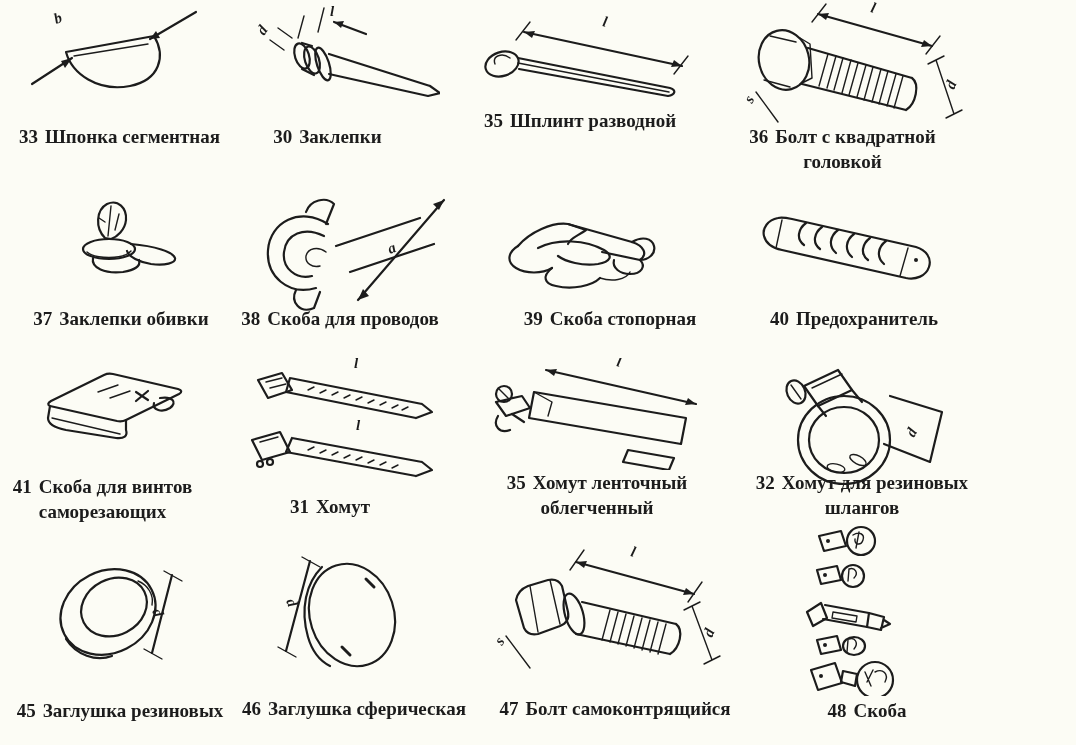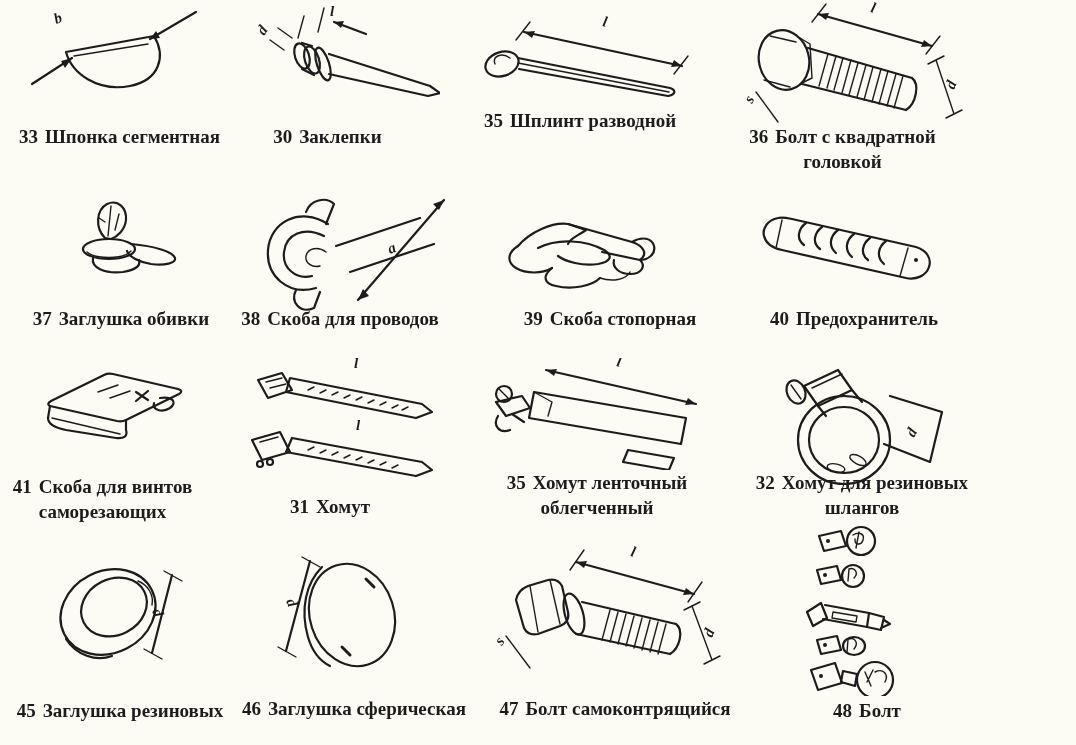--- a/index.html
+++ b/index.html
@@ -101,21 +101,21 @@
   <div>
     <svg class="art" style="left:35px;top:196px" width="175" height="100" viewBox="0 0 175 100">
       <path class="ln" d="M70,42 C60,32 61,14 72,8 C83,3 92,12 91,24 C90,34 82,41 76,43 Z"></path>
       <path class="tn" d="M76,10 L73,40 M64,22 L70,26 M84,18 L80,34"></path>
       <ellipse class="ln" cx="74" cy="53" rx="26" ry="10"></ellipse>
       <path class="tn" d="M52,56 C60,63 88,64 96,55"></path>
       <path class="ln" d="M96,48 C120,50 138,56 140,62 C141,67 130,70 116,68 C104,66 94,61 92,55"></path>
       <path class="ln" d="M58,62 C56,72 70,78 88,76 C100,74 106,70 104,64"></path>
     </svg>
     <div class="caption" style="left:15px;top:306px;width:212px">
-      <span class="num">37</span><span>Заглушка обивки</span>
+      <span class="num">37</span><span>Заклепки обивки</span>
     </div>
   </div>
 
   <div>
     <svg class="art" style="left:240px;top:188px" width="210" height="138" viewBox="0 0 210 138">
       <path class="ln" d="M96,58 L180,30 M110,84 L194,56"></path>
       <path class="ln" d="M118,112 L204,12"></path>
       <polygon class="fl" points="204,12 199,22 193,16"></polygon>
         <polygon class="fl" points="118,112 123,101 129,108"></polygon>
       <text class="dim" x="150" y="66" transform="rotate(-22 150 66)">a</text>
@@ -299,17 +299,17 @@
         <circle class="fl" cx="30" cy="121" r="2"></circle>
       <ellipse class="ln" cx="59" cy="122" rx="11" ry="9"></ellipse>
       <path class="tn" d="M54,115 C60,113 64,119 59,125 M53,116 L52,128"></path>
       <path class="ln" d="M16,146 L40,139 L47,159 L23,166 Z"></path>
         <circle class="fl" cx="26" cy="152" r="2"></circle>
       <path class="ln" d="M48,147 L62,150 L60,162 L46,158 Z"></path>
       <circle class="ln" cx="80" cy="156" r="18"></circle>
       <path class="tn" d="M70,148 L76,162 M78,146 L72,158 M80,148 C88,144 94,150 90,158"></path>
     </svg>
     <div class="caption" style="left:772px;top:698px;width:190px">
-      <span class="num">48</span><span>Болт</span>
+      <span class="num">48</span><span>Скоба</span>
     </div>
   </div>
 
 </div>
 
 </body></html>

